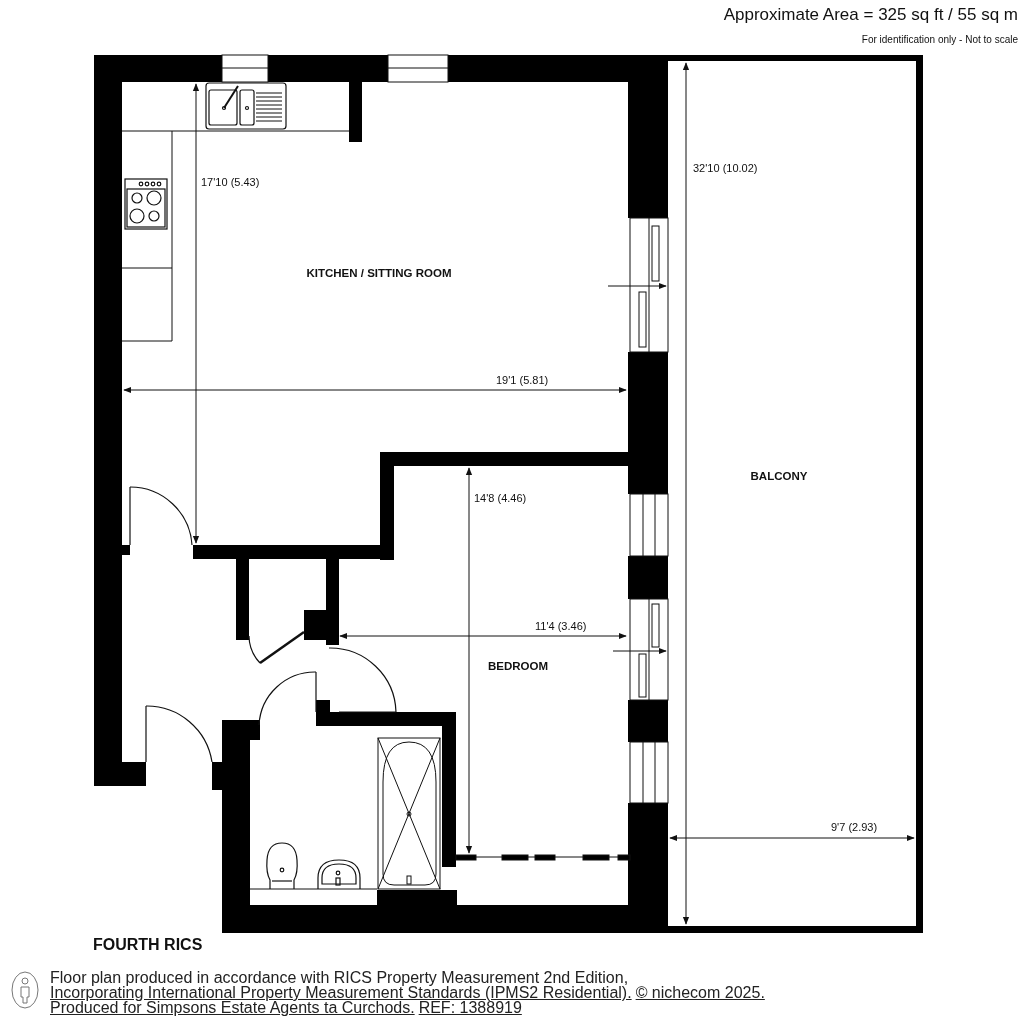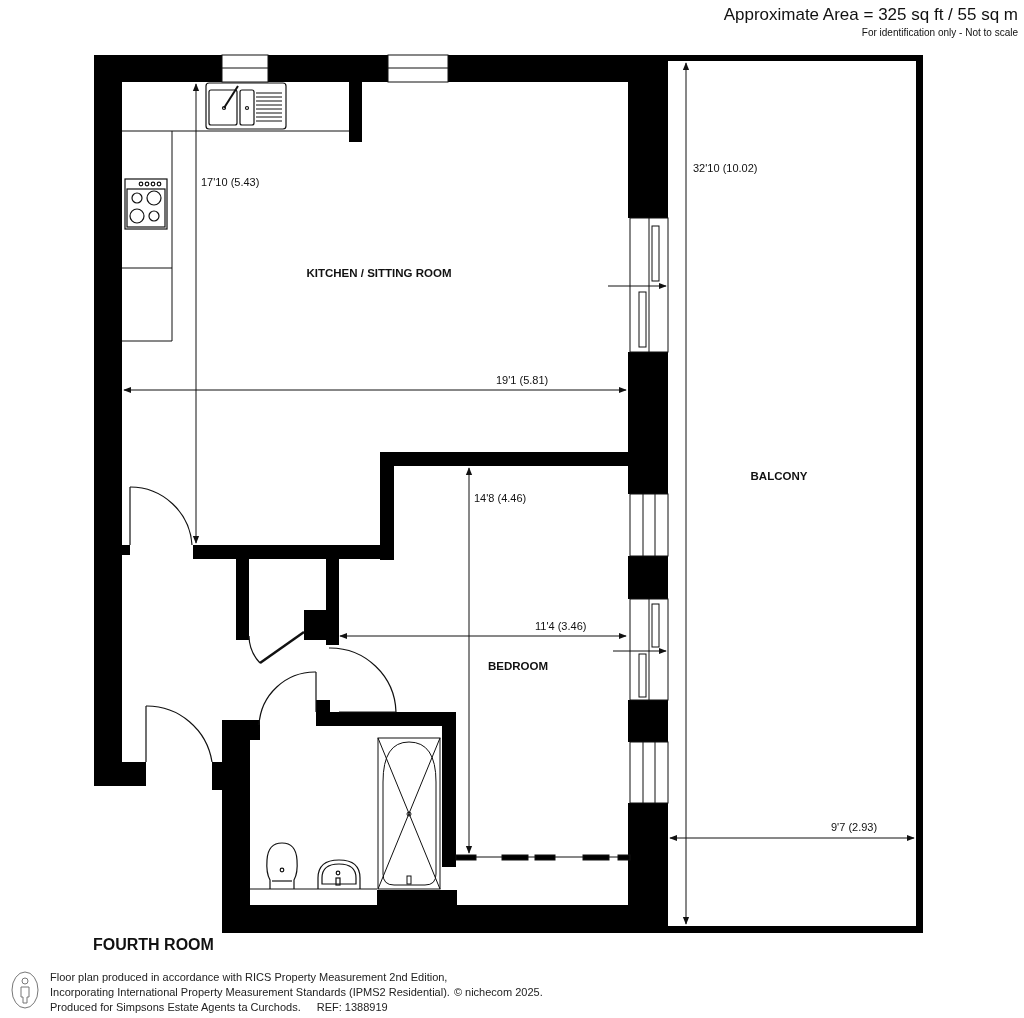--- a/index.html
+++ b/index.html
@@ -1,29 +1,29 @@
 <!DOCTYPE html>
 <html><head>
 <meta charset="utf-8">
 <style>
   html, body { margin: 0; padding: 0; background: #ffffff; }
   body { width: 1024px; height: 1018px; position: relative; overflow: hidden; font-family: "Liberation Sans", sans-serif; color: #111; }
   .header-area { position: absolute; right: 6px; top: 4px; text-align: right; }
   .area-title { font-size: 17px; line-height: 22px; color: #111; }
-  .scale-note { font-size: 10px; line-height: 14px; margin-top: 0; color: #111; }
+  .scale-note { font-size: 10px; line-height: 14px; margin-top: 7px; color: #111; }
   svg.plan { position: absolute; left: 0; top: 0; }
   .room-label { font-family: "Liberation Sans", sans-serif; font-size: 11.5px; font-weight: bold; fill: #111; }
   .dim-label { font-family: "Liberation Sans", sans-serif; font-size: 11px; fill: #111; }
   .floor-title { position: absolute; left: 93px; top: 936px; font-size: 16px; font-weight: bold; color: #111; }
   .footer { position: absolute; left: 10px; top: 970px; display: flex; align-items: flex-start; }
   .footer-icon { width: 30px; height: 40px; margin-right: 10px; }
-  .footer-text { font-size: 11px; line-height: 15px; color: #222; }
-  .footer-text span { display: inline-block; }
+  .footer-text { font-size: 16px; line-height: 15px; color: #222; }
+  .footer-text span { display: inline-block; text-decoration: underline; }
   .copyright { margin-left: 4px; }
-  .ref { margin-left: 16px; }
+  .ref { margin-left: 4px; }
 </style>
 </head>
 <body>
 
 <div class="header-area">
   <div class="area-title">Approximate Area = 325 sq ft / 55 sq m</div>
   <div class="scale-note">For identification only - Not to scale</div>
 </div>
 
 <svg class="plan" width="1024" height="1018" viewBox="0 0 1024 1018">
@@ -208,21 +208,21 @@
   <text class="room-label" x="779" y="480" text-anchor="middle">BALCONY</text>
 
   <text class="dim-label" x="201" y="186">17'10 (5.43)</text>
   <text class="dim-label" x="496" y="384">19'1 (5.81)</text>
   <text class="dim-label" x="474" y="502">14'8 (4.46)</text>
   <text class="dim-label" x="535" y="630">11'4 (3.46)</text>
   <text class="dim-label" x="693" y="172">32'10 (10.02)</text>
   <text class="dim-label" x="831" y="831">9'7 (2.93)</text>
 </svg>
 
-<div class="floor-title">FOURTH ROOM</div>
+<div class="floor-title">FOURTH RICS</div>
 
 <div class="footer">
   <svg class="footer-icon" viewBox="0 0 30 40">
     <ellipse cx="15" cy="20" rx="13" ry="18" fill="none" stroke="#777" stroke-width="1"></ellipse>
     <circle cx="15" cy="11" r="3" fill="none" stroke="#777" stroke-width="1"></circle>
     <path d="M11,17 L19,17 L19,27 L17,27 L17,33 L13,33 L13,27 L11,27 Z" fill="none" stroke="#777" stroke-width="1"></path>
   </svg>
   <div class="footer-text">
     <div>Floor plan produced in accordance with RICS Property Measurement 2nd Edition,</div>
     <div><span>Incorporating International Property Measurement Standards (IPMS2 Residential).</span><span class="copyright">© nichecom 2025.</span></div>

